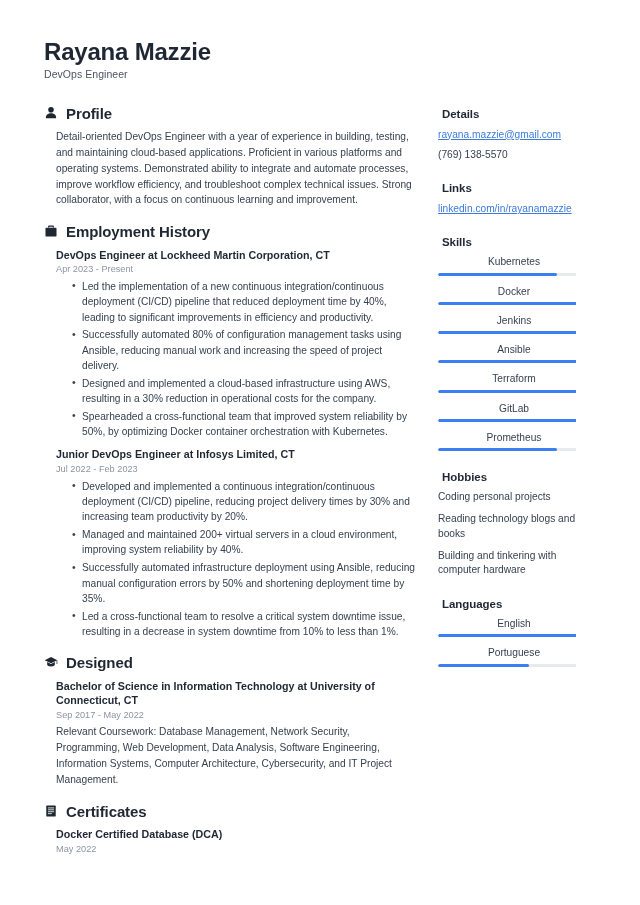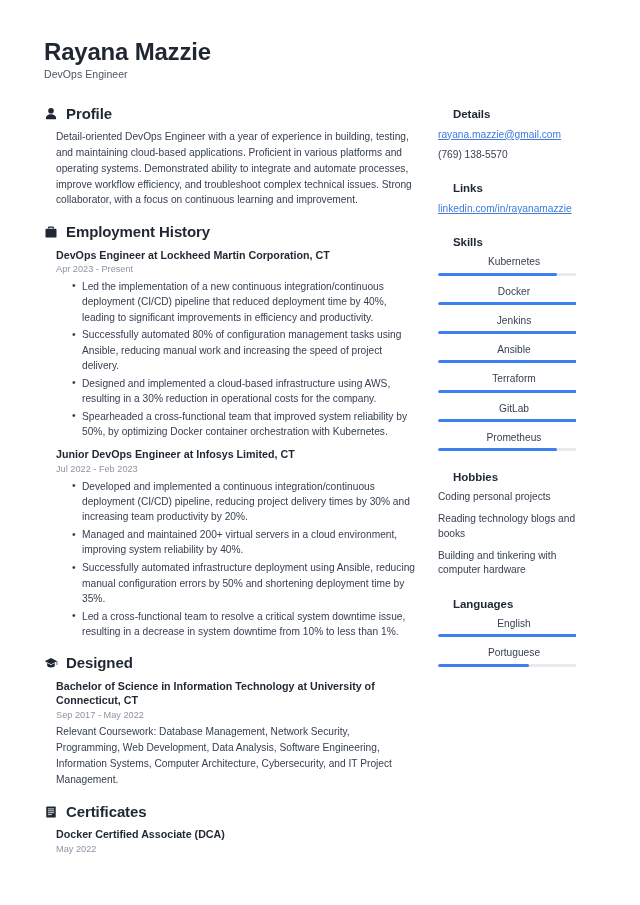--- a/index.html
+++ b/index.html
@@ -51,21 +51,21 @@
     width: 152px;
     flex: 0 0 152px;
     margin-left: 22px;
     padding-top: 2px;
   }
 
   
   .section { margin-bottom: 16px; }
   .section-head {
     display: flex;
-    align-items: center;
+    align-items: flex-start;
     gap: 8px;
     margin: 0 0 7px 0;
   }
   .section-icon {
     width: 14px;
     height: 14px;
     flex: 0 0 14px;
     display: block;
     color: #1f2733;
   }
@@ -130,21 +130,21 @@
     color: #374151;
     font-size: 10.5px;
   }
 
   
   .side-block { margin-bottom: 20px; }
   .side-title {
     font-size: 11.5px;
     font-weight: bold;
     color: #1f2733;
-    margin: 0 0 7px 15px;
+    margin: 0 0 7px 4px;
     letter-spacing: -0.05px;
   }
   .side-line {
     font-size: 10.2px;
     color: #374151;
     line-height: 1.5;
     margin: 0 0 5px 0;
   }
   .side-link {
     font-size: 10.2px;
@@ -282,21 +282,21 @@
               <rect x="4.5" y="4.0" width="7" height="0.95" fill="#ffffff"></rect>
               <rect x="4.5" y="6.2" width="7" height="0.95" fill="#ffffff"></rect>
               <rect x="4.5" y="8.4" width="7" height="0.95" fill="#ffffff"></rect>
               <rect x="4.5" y="10.6" width="4.4" height="0.95" fill="#ffffff"></rect>
             </svg>
           </span>
           <span class="section-title">Certificates</span>
         </div>
         <div class="section-body">
           <div class="entry">
-            <p class="entry-title">Docker Certified Associate (DCA)</p>
+            <p class="entry-title">Docker Certified Database (DCA)</p>
             <p class="entry-date">May 2022</p>
           </div>
         </div>
       </div>
 
     </div>
 
     <div class="col-side">
 
       <div class="side-block">

